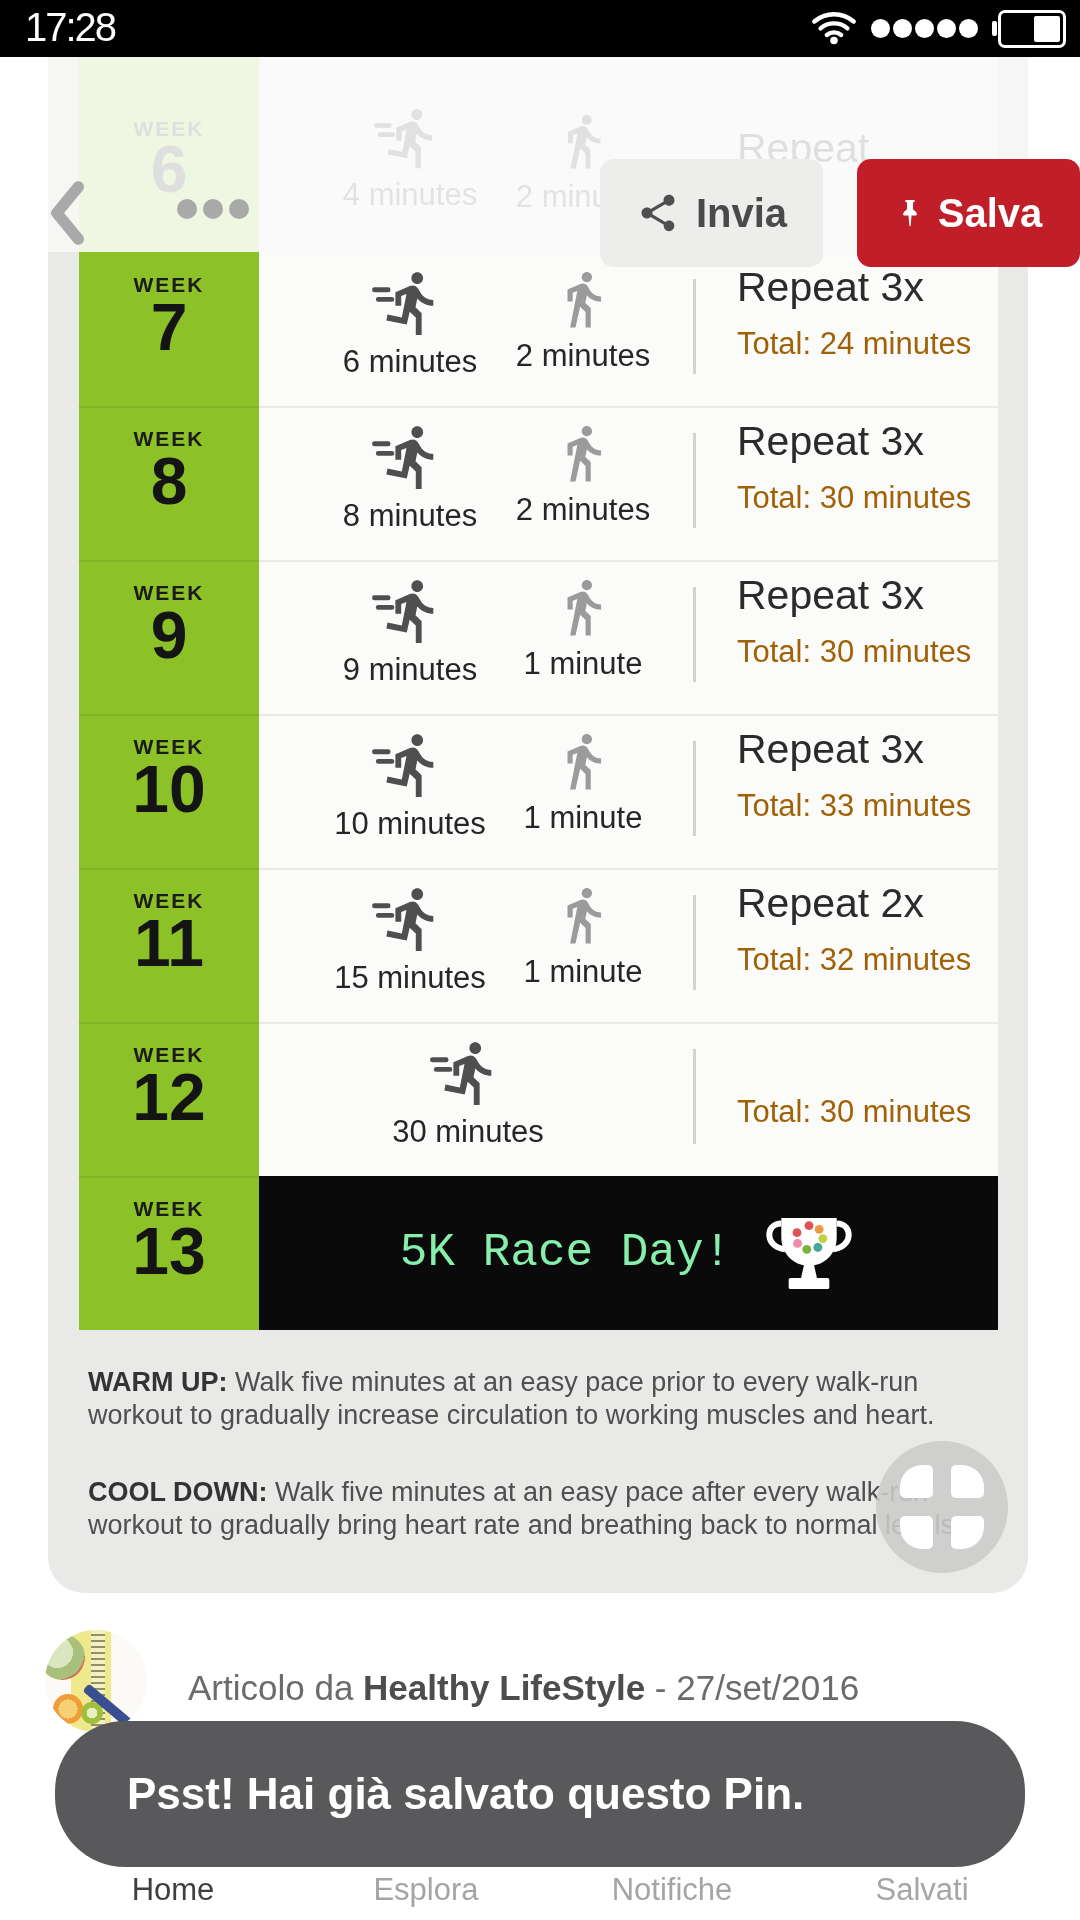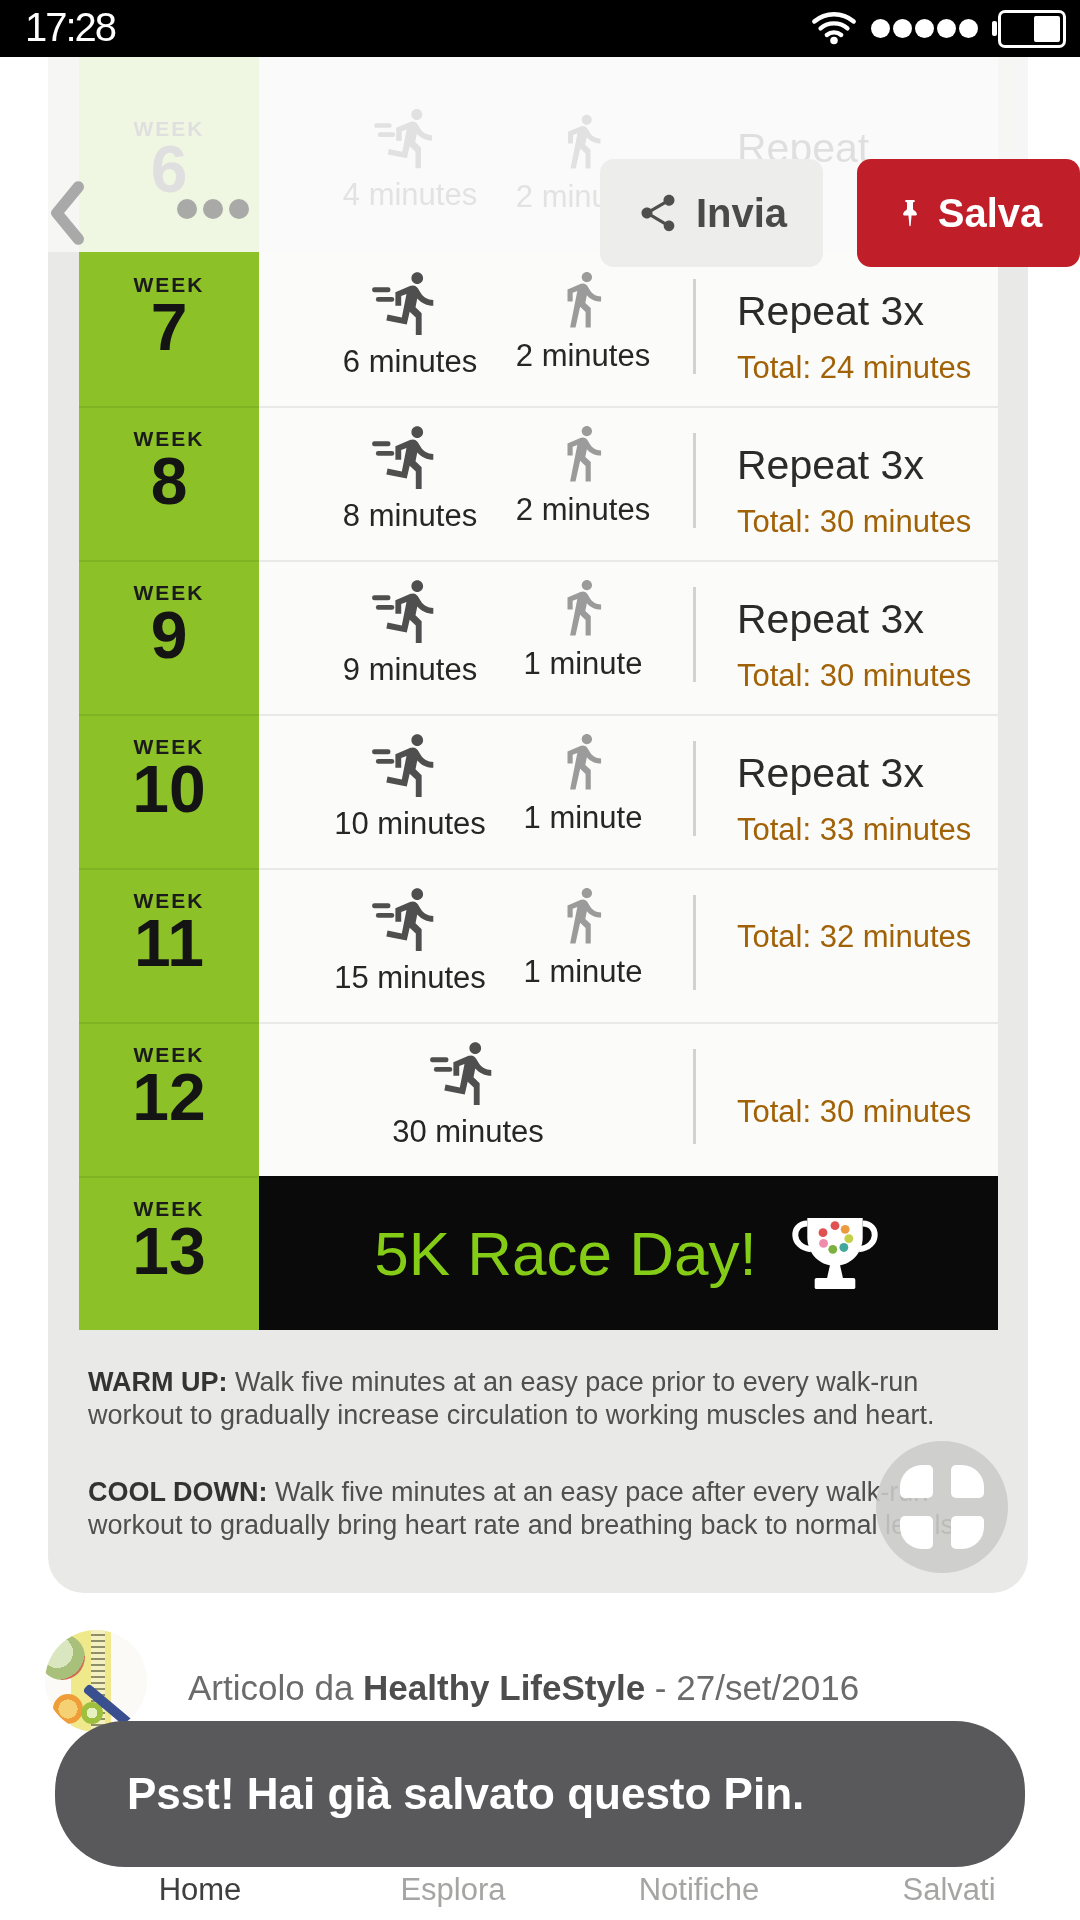--- a/index.html
+++ b/index.html
@@ -52,28 +52,28 @@
   .week-label{position:absolute;left:0;top:21px;width:180px;text-align:center;
               font-size:21px;font-weight:bold;letter-spacing:2px;color:#1b1b1b;}
   .week-number{position:absolute;left:0;top:42px;width:180px;text-align:center;
                font-size:66px;font-weight:bold;color:#141414;line-height:1;}
   .cell{position:absolute;width:160px;text-align:center;}
   .cell-run{left:251px;top:16px;}
   .cell-walk{left:424px;top:14px;}
   .row--solo .cell-run{left:309px;}
   .min-label{font-size:31px;color:#262626;margin-top:2px;white-space:nowrap;}
   .divider{position:absolute;left:614px;top:27px;width:3px;height:95px;background:#d2d2d0;}
-  .cell-repeat{position:absolute;left:658px;top:36px;text-align:left;}
+  .cell-repeat{position:absolute;left:658px;top:12px;text-align:left;}
   .row--solo .cell-repeat{top:72px;}
   .repeat-title{font-size:41px;color:#2b2b2b;white-space:nowrap;}
   .repeat-total{font-size:31px;color:#a16207;margin-top:15px;white-space:nowrap;}
   .row--solo .repeat-total{margin-top:0;}
 
   .row--race .row-body{background:#0a0a0a;display:flex;align-items:center;justify-content:center;gap:30px;}
-  .race-text{font-size:62px;color:#84cc16;white-space:nowrap;}
+  .race-text{font-size:46px;color:#86efac;white-space:nowrap;font-family:Liberation Mono, monospace;}
 
   
   .notes{position:absolute;left:88px;top:1366px;width:890px;font-size:27px;line-height:33px;color:#4f4f4f;}
   .notes p{margin:0 0 44px 0;}
   .note-label{font-weight:bold;color:#333;}
 
   .search-fab{position:absolute;left:876px;top:1441px;width:132px;height:132px;border-radius:50%;
               background:rgba(203,203,201,.88);z-index:3;}
   .vs-icon{position:absolute;left:24px;top:24px;width:84px;height:84px;}
   .vs-c{position:absolute;width:33px;height:33px;background:#fff;}
@@ -98,21 +98,21 @@
           transform:rotate(-50deg);border-radius:4px;}
   .attr-text{position:absolute;left:188px;top:1668px;font-size:35px;color:#6b6b6b;white-space:nowrap;}
   .attr-author{font-weight:bold;color:#4d4d4d;}
 
   
   .toast{position:absolute;left:55px;top:1721px;width:970px;height:146px;border-radius:70px;
          background:#59595b;display:flex;align-items:center;padding-left:72px;box-sizing:border-box;z-index:20;}
   .toast-msg{font-size:44px;font-weight:bold;color:#fff;white-space:nowrap;}
 
   
-  .nav-item{position:absolute;top:1872px;transform:translateX(-50%);font-size:31px;color:#a5a5a3;margin-left:27px;}
+  .nav-item{position:absolute;top:1872px;transform:translateX(-50%);font-size:31px;color:#a5a5a3;}
   .nav-item.active{color:#3f3f3f;}
 </style>
 </head>
 <body>
 
 <div class="screen">
 
   <div class="statusbar">
     <div class="sb-time">17:28</div>
     <div class="sb-icons">
@@ -314,20 +314,21 @@
       <div class="min-label">15 minutes</div>
     </div>
     <div class="cell cell-walk">
       <svg width="62" height="66" viewBox="0 0 24 24" fill="#9b9b9b">
         <path d="M13.5 5.5c1.1 0 2-.9 2-2s-.9-2-2-2-2 .9-2 2 .9 2 2 2zM9.8 8.9 7 23h2.1l1.8-8 2.1 2v6h2v-7.5l-2.1-2 .6-3C14.8 12 16.8 13 19 13v-2c-1.9 0-3.5-1-4.3-2.4l-1-1.6c-.4-.6-1-1-1.7-1-.3 0-.5.1-.8.1L6 8.3V13h2V9.6l1.8-.7z"></path>
       </svg>
       <div class="min-label">1 minute</div>
     </div>
     <div class="divider"></div>
     <div class="cell-repeat">
+      <div class="repeat-title">Repeat 2x</div>
       <div class="repeat-total">Total: 32 minutes</div>
     </div>
   </div>
 
   <div class="row row--solo" style="top:1022px;">
     <div class="row-green"></div>
       <div class="row-body"></div>
       <div class="row-line"></div>
     <div class="week-label">WEEK</div>
     <div class="week-number">12</div>

